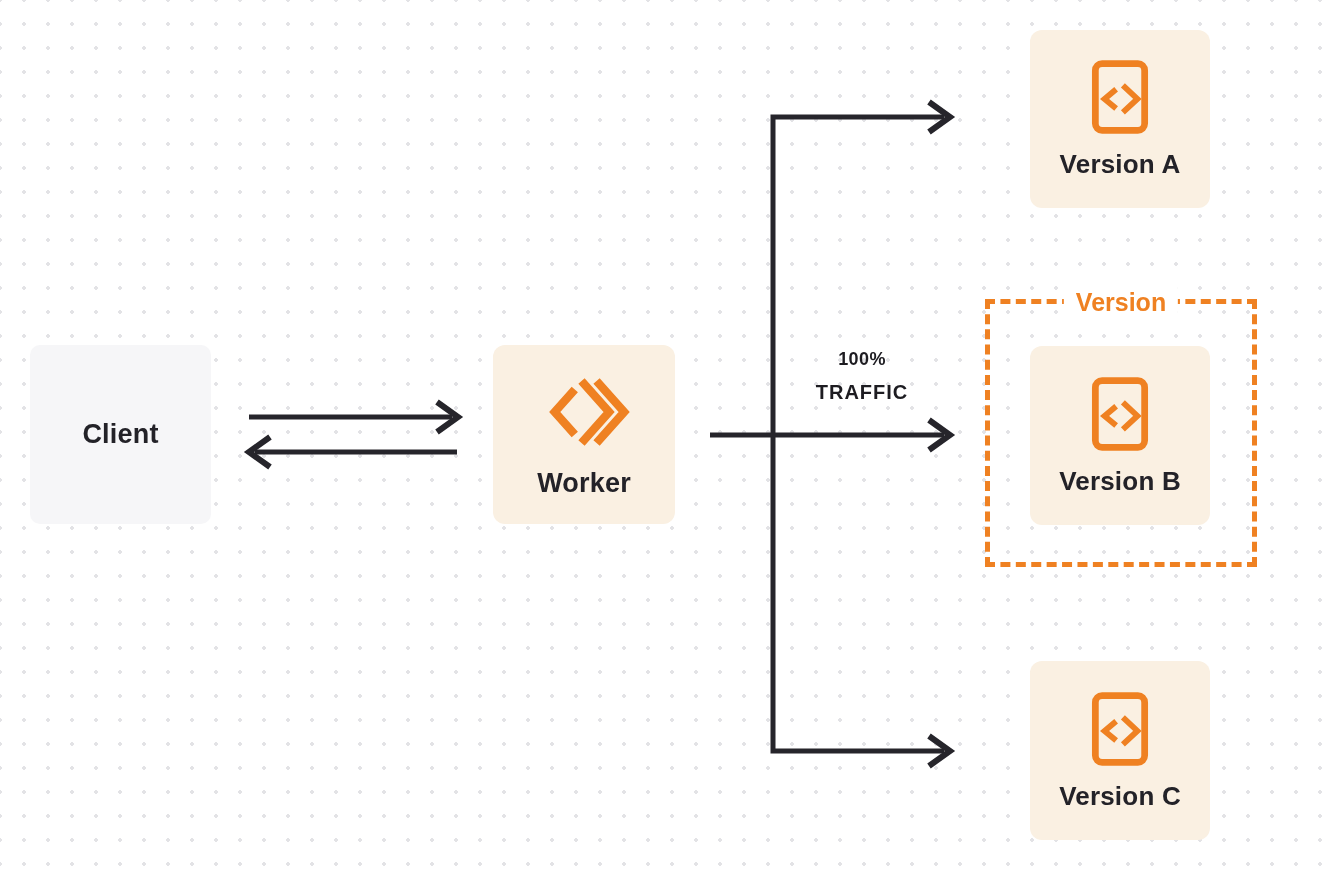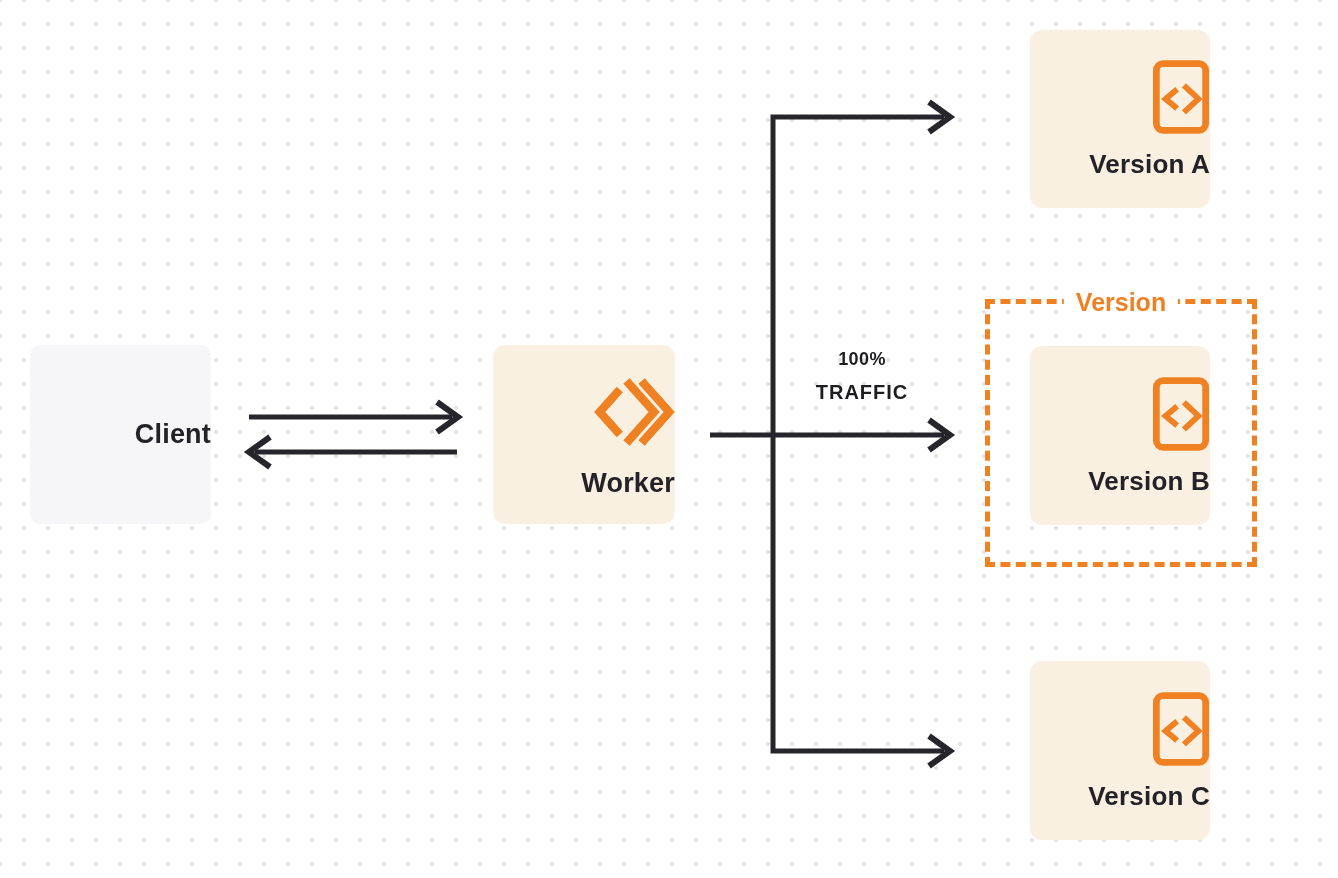--- a/index.html
+++ b/index.html
@@ -10,21 +10,21 @@
     background-color:#ffffff;
     background-image:radial-gradient(circle,#e3e3e6 1.7px,transparent 1.8px);
     background-size:24px 24px;
     background-position:12px 12px;
     overflow:hidden;
   }
   .node{
     position:absolute;
     border-radius:12px;
     display:flex;flex-direction:column;
-    align-items:flex-end;justify-content:center;
+    align-items:center;justify-content:center;
   }
   .node-label{
     font-weight:700;
     color:#232228;
     letter-spacing:0.2px;
     line-height:1.1;
   }
   .client{
     left:30px;top:345px;width:181px;height:179px;
     background:#f6f6f8;border-radius:10px;

